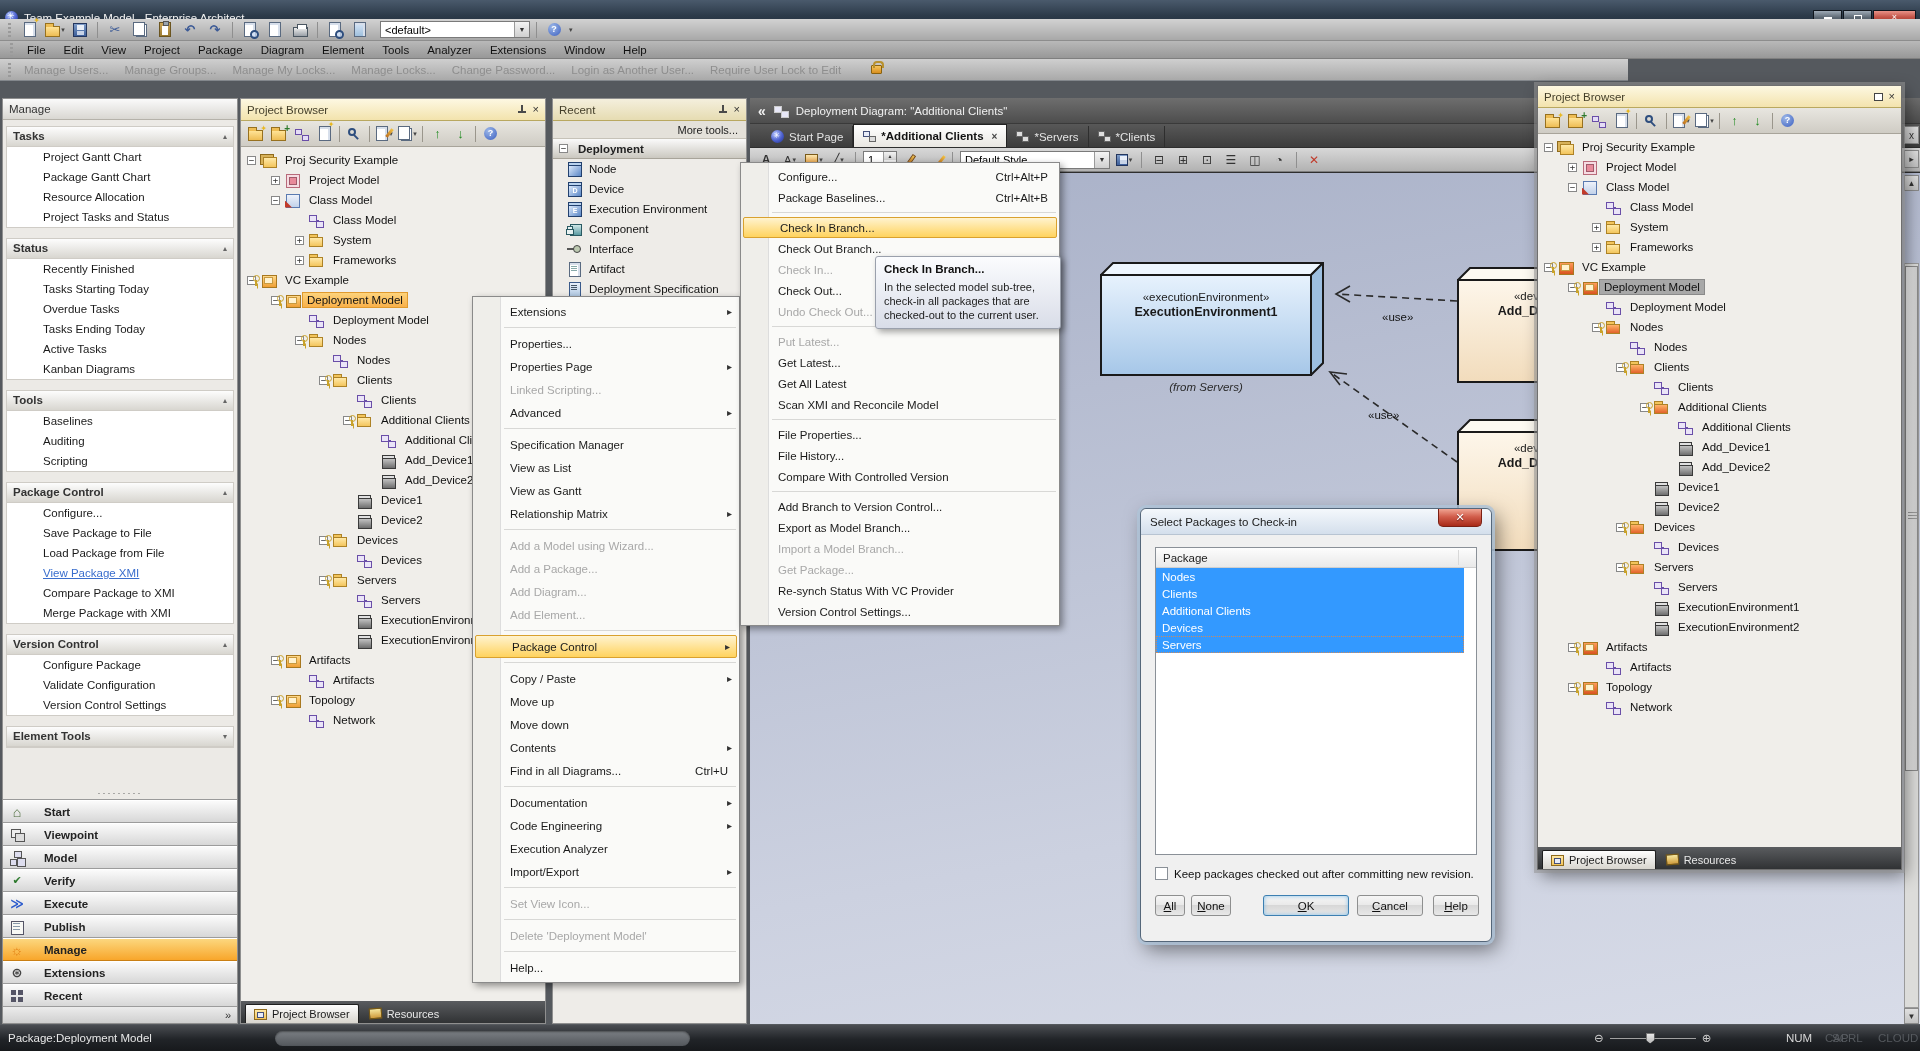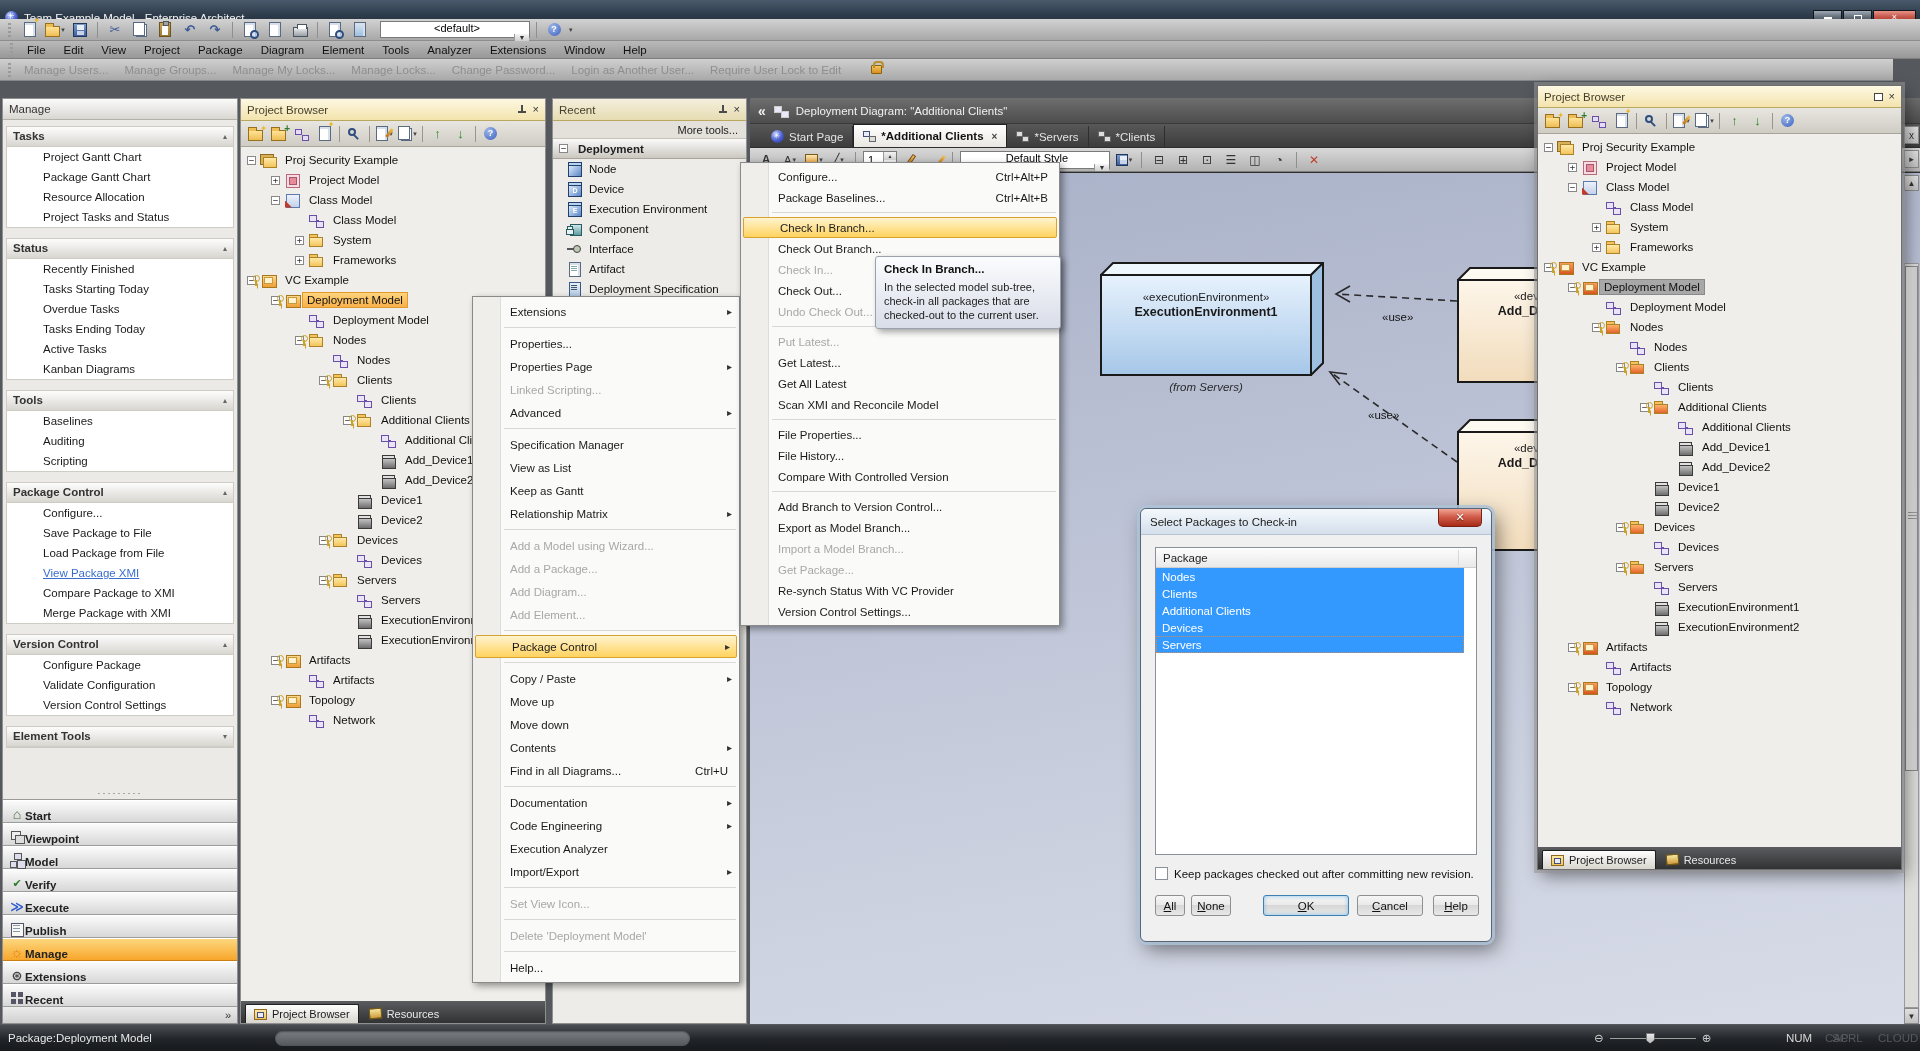--- a/index.html
+++ b/index.html
@@ -17,25 +17,25 @@
 .minbar{width:8px;height:2px;background:#fff;}
 .maxbox{width:8px;height:6px;border:1px solid #fff;}
 
 
 .toolbar1{position:absolute;left:0;top:19px;width:1920px;height:22px;background:linear-gradient(#d2d2d2,#a8a8a8);display:flex;align-items:center;padding-left:8px;gap:3px;border-bottom:1px solid #8d8d8d;}
 .grip{width:3px;height:14px;margin-right:5px;background:repeating-linear-gradient(#9a9a9a 0 2px,transparent 2px 4px);}
 .tbtn{width:22px;height:19px;display:flex;align-items:center;justify-content:center;position:relative;}
 .tsep{width:1px;height:16px;background:#8f8f8f;margin:0 3px;}
 .tchar{font-size:13px;font-weight:bold;color:#3c5a96;}
 .caret{font-size:7px;color:#444;margin-left:1px;}
-.combo{height:17px;background:#fff;border:1px solid #7a7a7a;display:flex;align-items:center;font-size:11px;padding-left:4px;position:relative;flex-direction:column;}
+.combo{height:17px;background:#fff;border:1px solid #7a7a7a;display:flex;align-items:center;font-size:11px;padding-left:4px;position:relative;}
 .combo .dd{margin-left:auto;width:15px;height:100%;background:linear-gradient(#f4f4f4,#cfcfcf);border-left:1px solid #9a9a9a;display:flex;align-items:center;justify-content:center;font-size:7px;color:#333;}
 .menubar{position:absolute;left:0;top:41px;width:1920px;height:18px;background:linear-gradient(#b9b9b9,#989898);display:flex;align-items:center;padding-left:10px;border-bottom:1px solid #7f7f7f;}
 .menu-top-item{padding:0 9px;font-size:11.5px;color:#111;height:100%;display:flex;align-items:center;}
-.toolbar2{position:absolute;left:0;top:59px;width:1893px;height:22px;background:linear-gradient(#cfcfcf,#a9a9a9);display:flex;align-items:center;padding-left:8px;border-bottom:1px solid #83878c;}
+.toolbar2{position:absolute;left:0;top:59px;width:1628px;height:22px;background:linear-gradient(#cfcfcf,#a9a9a9);display:flex;align-items:center;padding-left:8px;border-bottom:1px solid #83878c;}
 .sec-item{font-size:11.5px;color:#8e8e8e;padding:0 8px;}
 .lockico{width:11px;height:9px;background:linear-gradient(#f5c45c,#d98f1f);border:1px solid #8a6210;border-radius:1px;margin-left:22px;position:relative;}
 .lockico::before{content:"";position:absolute;left:1px;top:-5px;width:7px;height:5px;border:2px solid #b8912e;border-bottom:none;border-radius:4px 4px 0 0;}
 
 
 .k-page{position:relative;width:12px;height:15px;background:#fff;border:1px solid #5a6a80;box-shadow:inset -2px 2px 0 #d7dfeb;}
 .k-blue{background:linear-gradient(#d8e6f6,#9fc0dd);}
 .k-new::after{content:"✦";position:absolute;right:-5px;top:-7px;font-size:8px;color:#e9b820;}
 .k-plus::after{content:"+";position:absolute;right:-5px;top:-7px;font:bold 10px/10px "Liberation Sans",sans-serif;color:#2c7a2c;}
 .k-folder{position:relative;width:15px;height:11px;background:linear-gradient(#ffe396,#eebd54);border:1px solid #97711f;margin-top:3px;}
@@ -81,21 +81,21 @@
 .manage{position:absolute;left:2px;top:98px;width:236px;height:926px;background:#eceae6;border:1px solid #8f8f8f;display:flex;flex-direction:column;}
 .manage-cap{height:22px;background:linear-gradient(#fafafa,#d9d7d2);border-bottom:1px solid #b5b2aa;font-size:11.5px;color:#333;display:flex;align-items:center;padding-left:6px;}
 .manage-body{flex:0 0 668px;overflow:hidden;padding-top:6px;}
 .msec{margin:0 3px 10px 3px;background:#fff;border:1px solid #cfccc6;}
 .msec-h{height:20px;background:linear-gradient(#fdfdfd,#d8d6d0);border-bottom:1px solid #cfccc6;display:flex;align-items:center;padding:0 6px;font-size:11.5px;font-weight:bold;color:#333;}
 .msec-arr{margin-left:auto;font-size:8px;color:#666;}
 .msec-i{height:20px;display:flex;align-items:center;padding-left:36px;font-size:11.5px;color:#1a1a1a;}
 .msec-i.link{color:#3a6ecd;text-decoration:underline;}
 .mdots{height:12px;display:flex;align-items:center;justify-content:center;color:#555;font-size:9px;letter-spacing:2px;}
 .navs{border-top:1px solid #9a9a9a;}
-.navbtn{height:23px;border-top:1px solid #fff;border-bottom:1px solid #9c9c9c;background:linear-gradient(#fbfbfb,#d7d7d7);display:flex;align-items:flex-end;gap:0;padding-left:6px;font-size:11.5px;font-weight:bold;color:#222;}
+.navbtn{height:23px;border-top:1px solid #fff;border-bottom:1px solid #9c9c9c;background:linear-gradient(#fbfbfb,#d7d7d7);display:flex;align-items:center;gap:19px;padding-left:6px;font-size:11.5px;font-weight:bold;color:#222;}
 .navbtn.active{background:linear-gradient(#fcd77e,#f8a62b);border-bottom:1px solid #c97f14;}
 .nico{width:16px;height:16px;display:flex;align-items:center;justify-content:center;flex:none;font-size:13px;color:#555;}
 .nico-home::after{content:"⌂";color:#4a6a3a;font-size:14px;}
 .nico-viewpoint{position:relative;}
 .nico-viewpoint::before{content:"";position:absolute;left:2px;top:2px;width:8px;height:7px;border:1px solid #555;background:#eee;}
 .nico-viewpoint::after{content:"";position:absolute;left:6px;top:6px;width:8px;height:7px;border:1px solid #555;background:#ddd;}
 .nico-model{position:relative;}
 .nico-model::before{content:"";position:absolute;left:5px;top:1px;width:6px;height:5px;border:1px solid #555;background:#dde;}
 .nico-model::after{content:"";position:absolute;left:1px;top:9px;width:5px;height:5px;border:1px solid #555;background:#dde;box-shadow:8px 0 0 #dde,8px 0 0 1px #555;}
 .nico-verify::after{content:"✔";color:#2e7a2e;font-size:11px;}
@@ -887,21 +887,21 @@
       <span class="marr">▸</span>
     </div>
     <div class="msep"></div>
     <div class="mi">
       <span class="ml">Specification Manager</span>
     </div>
     <div class="mi">
       <span class="ml">View as List</span>
     </div>
     <div class="mi">
-      <span class="ml">Keep as Gantt</span>
+      <span class="ml">View as Gantt</span>
     </div>
     <div class="mi">
       <span class="ml">Relationship Matrix</span>
       <span class="marr">▸</span>
     </div>
     <div class="msep"></div>
     <div class="mi dis">
       <span class="ml">Add a Model using Wizard...</span>
     </div>
     <div class="mi dis">

